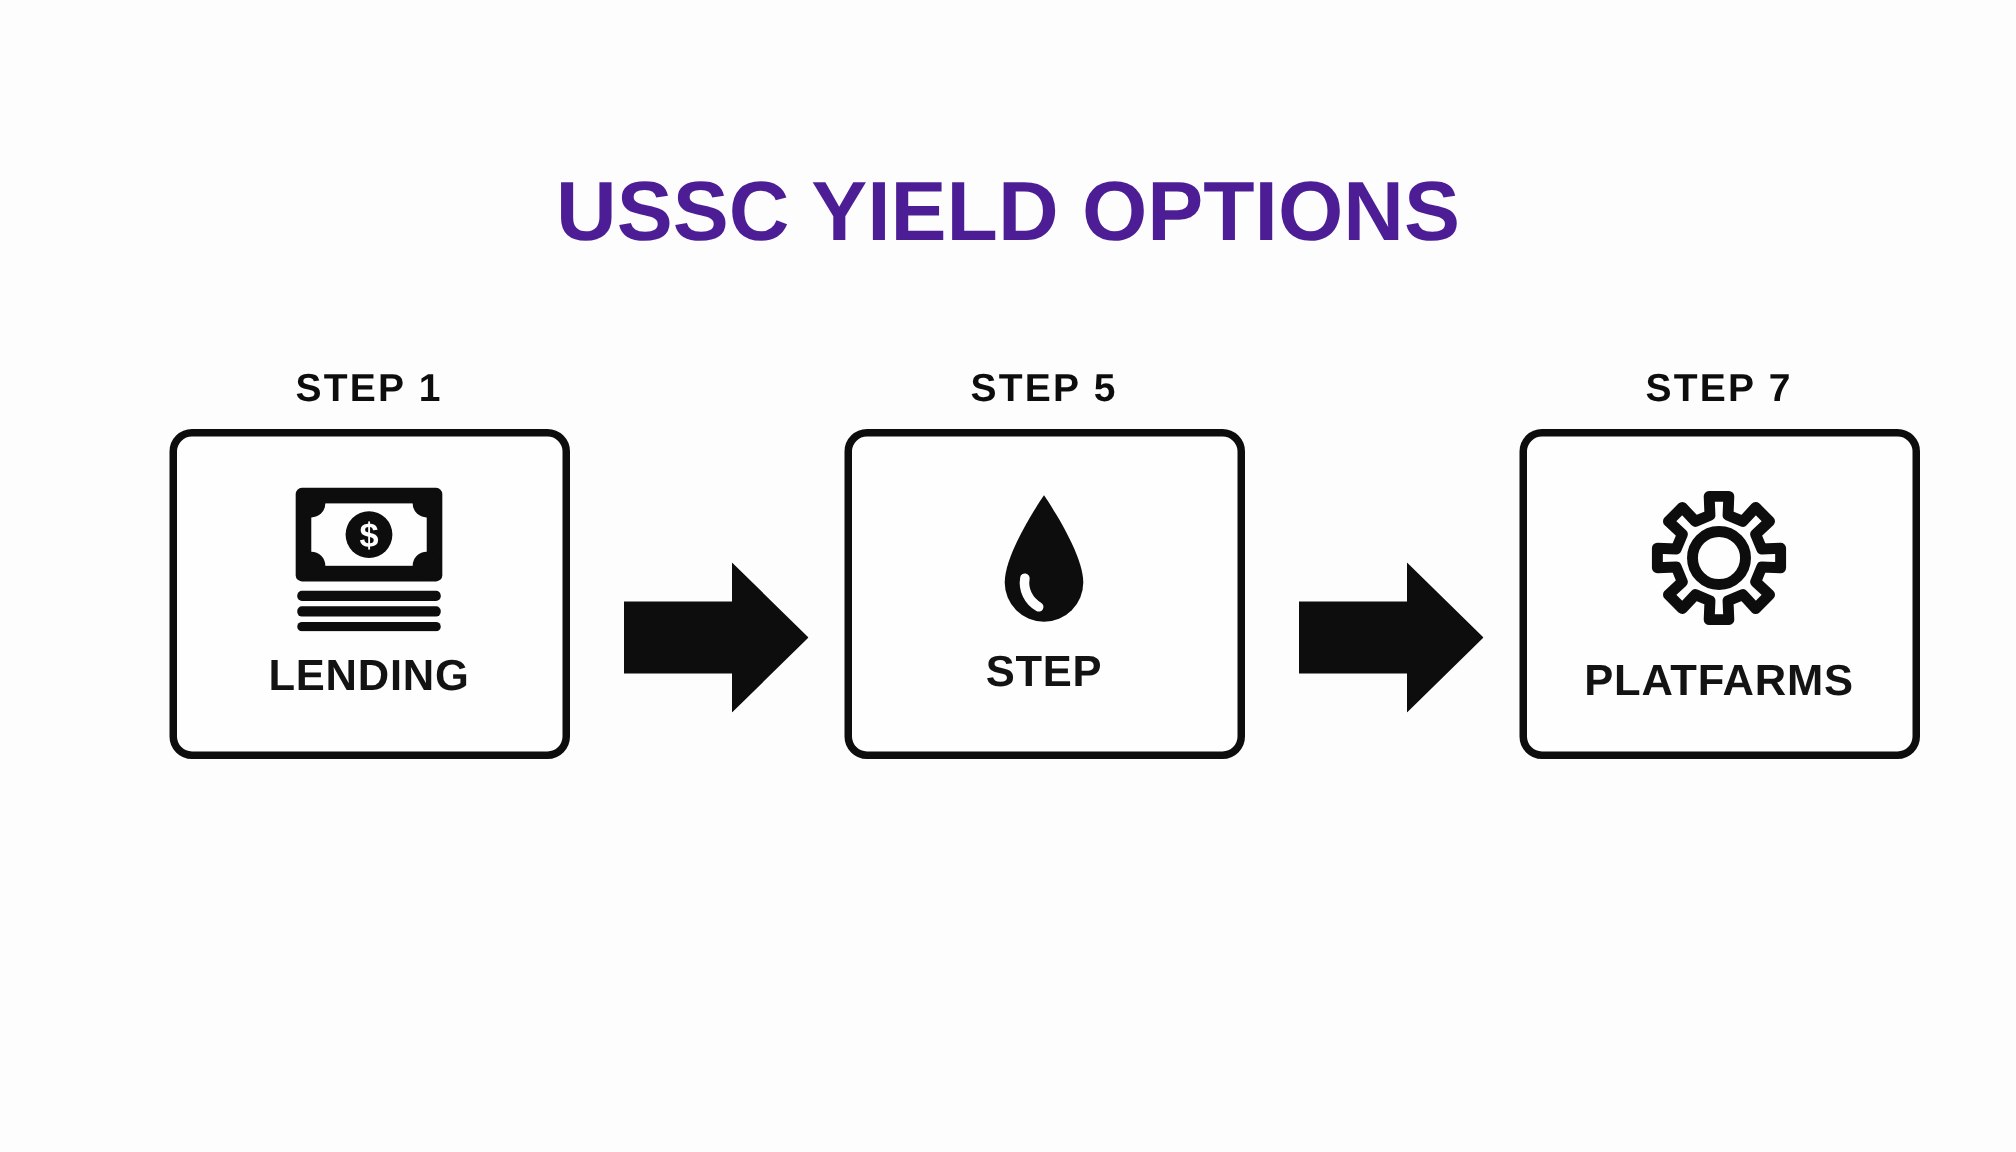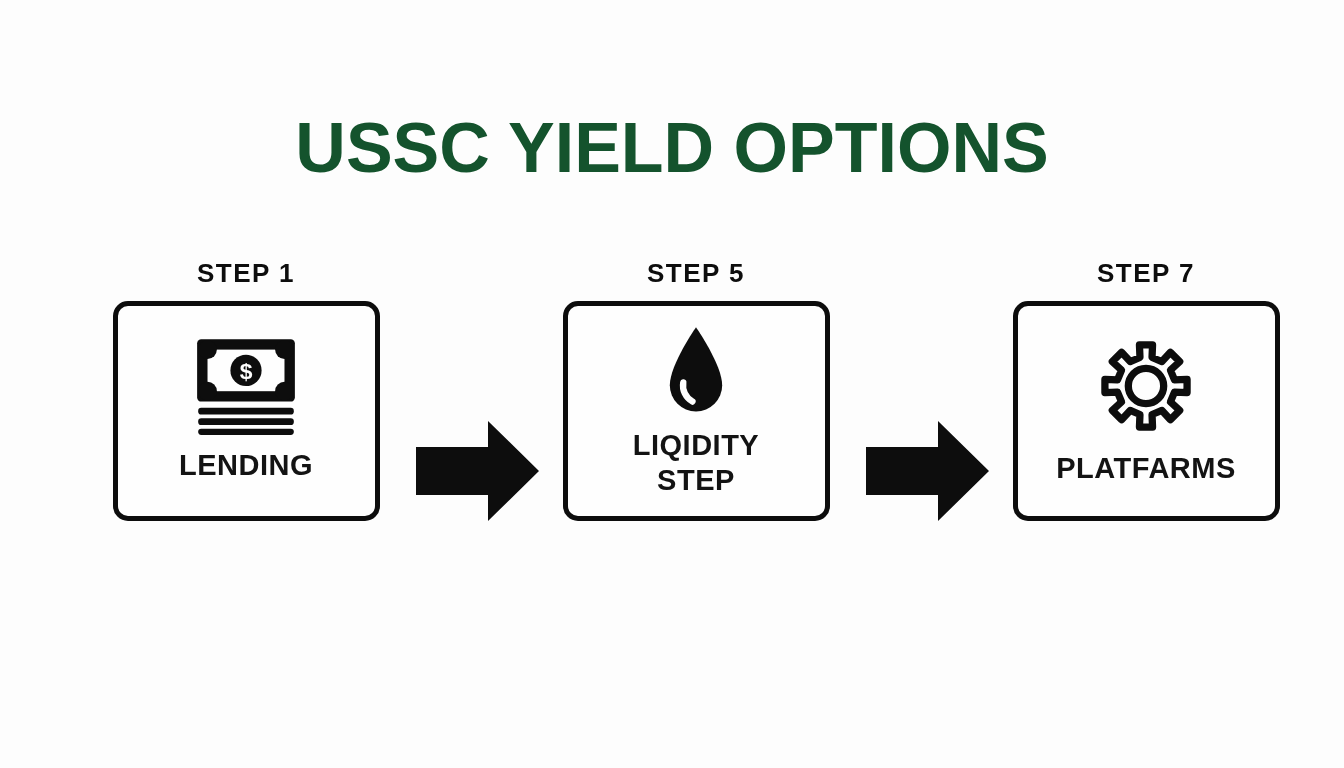--- a/index.html
+++ b/index.html
@@ -10,31 +10,31 @@
     color: #0d0d0d;
     overflow: hidden;
   }
   .canvas {
     position: relative;
     width: 1344px; height: 768px;
   }
   .title {
     margin-top: 112px;
     text-align: center;
-    font-size: 70px;
+    font-size: 56px;
     font-weight: 900;
     letter-spacing: 0px;
-    color: #14532d;
+    color: #4c1d95;
     line-height: 1.05;
   }
   .flow-row {
     margin-top: 72px;
     display: flex;
     justify-content: center;
-    align-items: flex-end;
+    align-items: center;
     padding-left: 48px;
   }
   .step-col {
     display: flex;
     flex-direction: column;
     align-items: center;
   }
   .step-label {
     font-size: 26px;
     font-weight: 800;
@@ -118,21 +118,20 @@
     <div class="step-col">
       <div class="step-label">STEP 5</div>
       <div class="step-box">
         <div class="icon-wrap">
           <svg width="64" height="92" viewBox="0 0 90 130" aria-hidden="true">
             <path d="M45,6 C45,6 8,59 8,88 a37,37 0 0 0 74,0 C82,59 45,6 45,6 Z" fill="#0d0d0d"></path>
             <path d="M27,84 a26,26 0 0 0 13,27" stroke="#fefefe" stroke-width="9" fill="none" stroke-linecap="round"></path>
           </svg>
         </div>
         <div class="box-text">
-          <div>LIQIDITY</div>
           <div>STEP</div>
         </div>
       </div>
     </div>
 
     <svg class="arrow" viewBox="0 0 123 100" aria-hidden="true">
       <polygon points="0,26 72,26 72,0 123,50 72,100 72,74 0,74" fill="#0d0d0d"></polygon>
     </svg>
 
     <div class="step-col">

